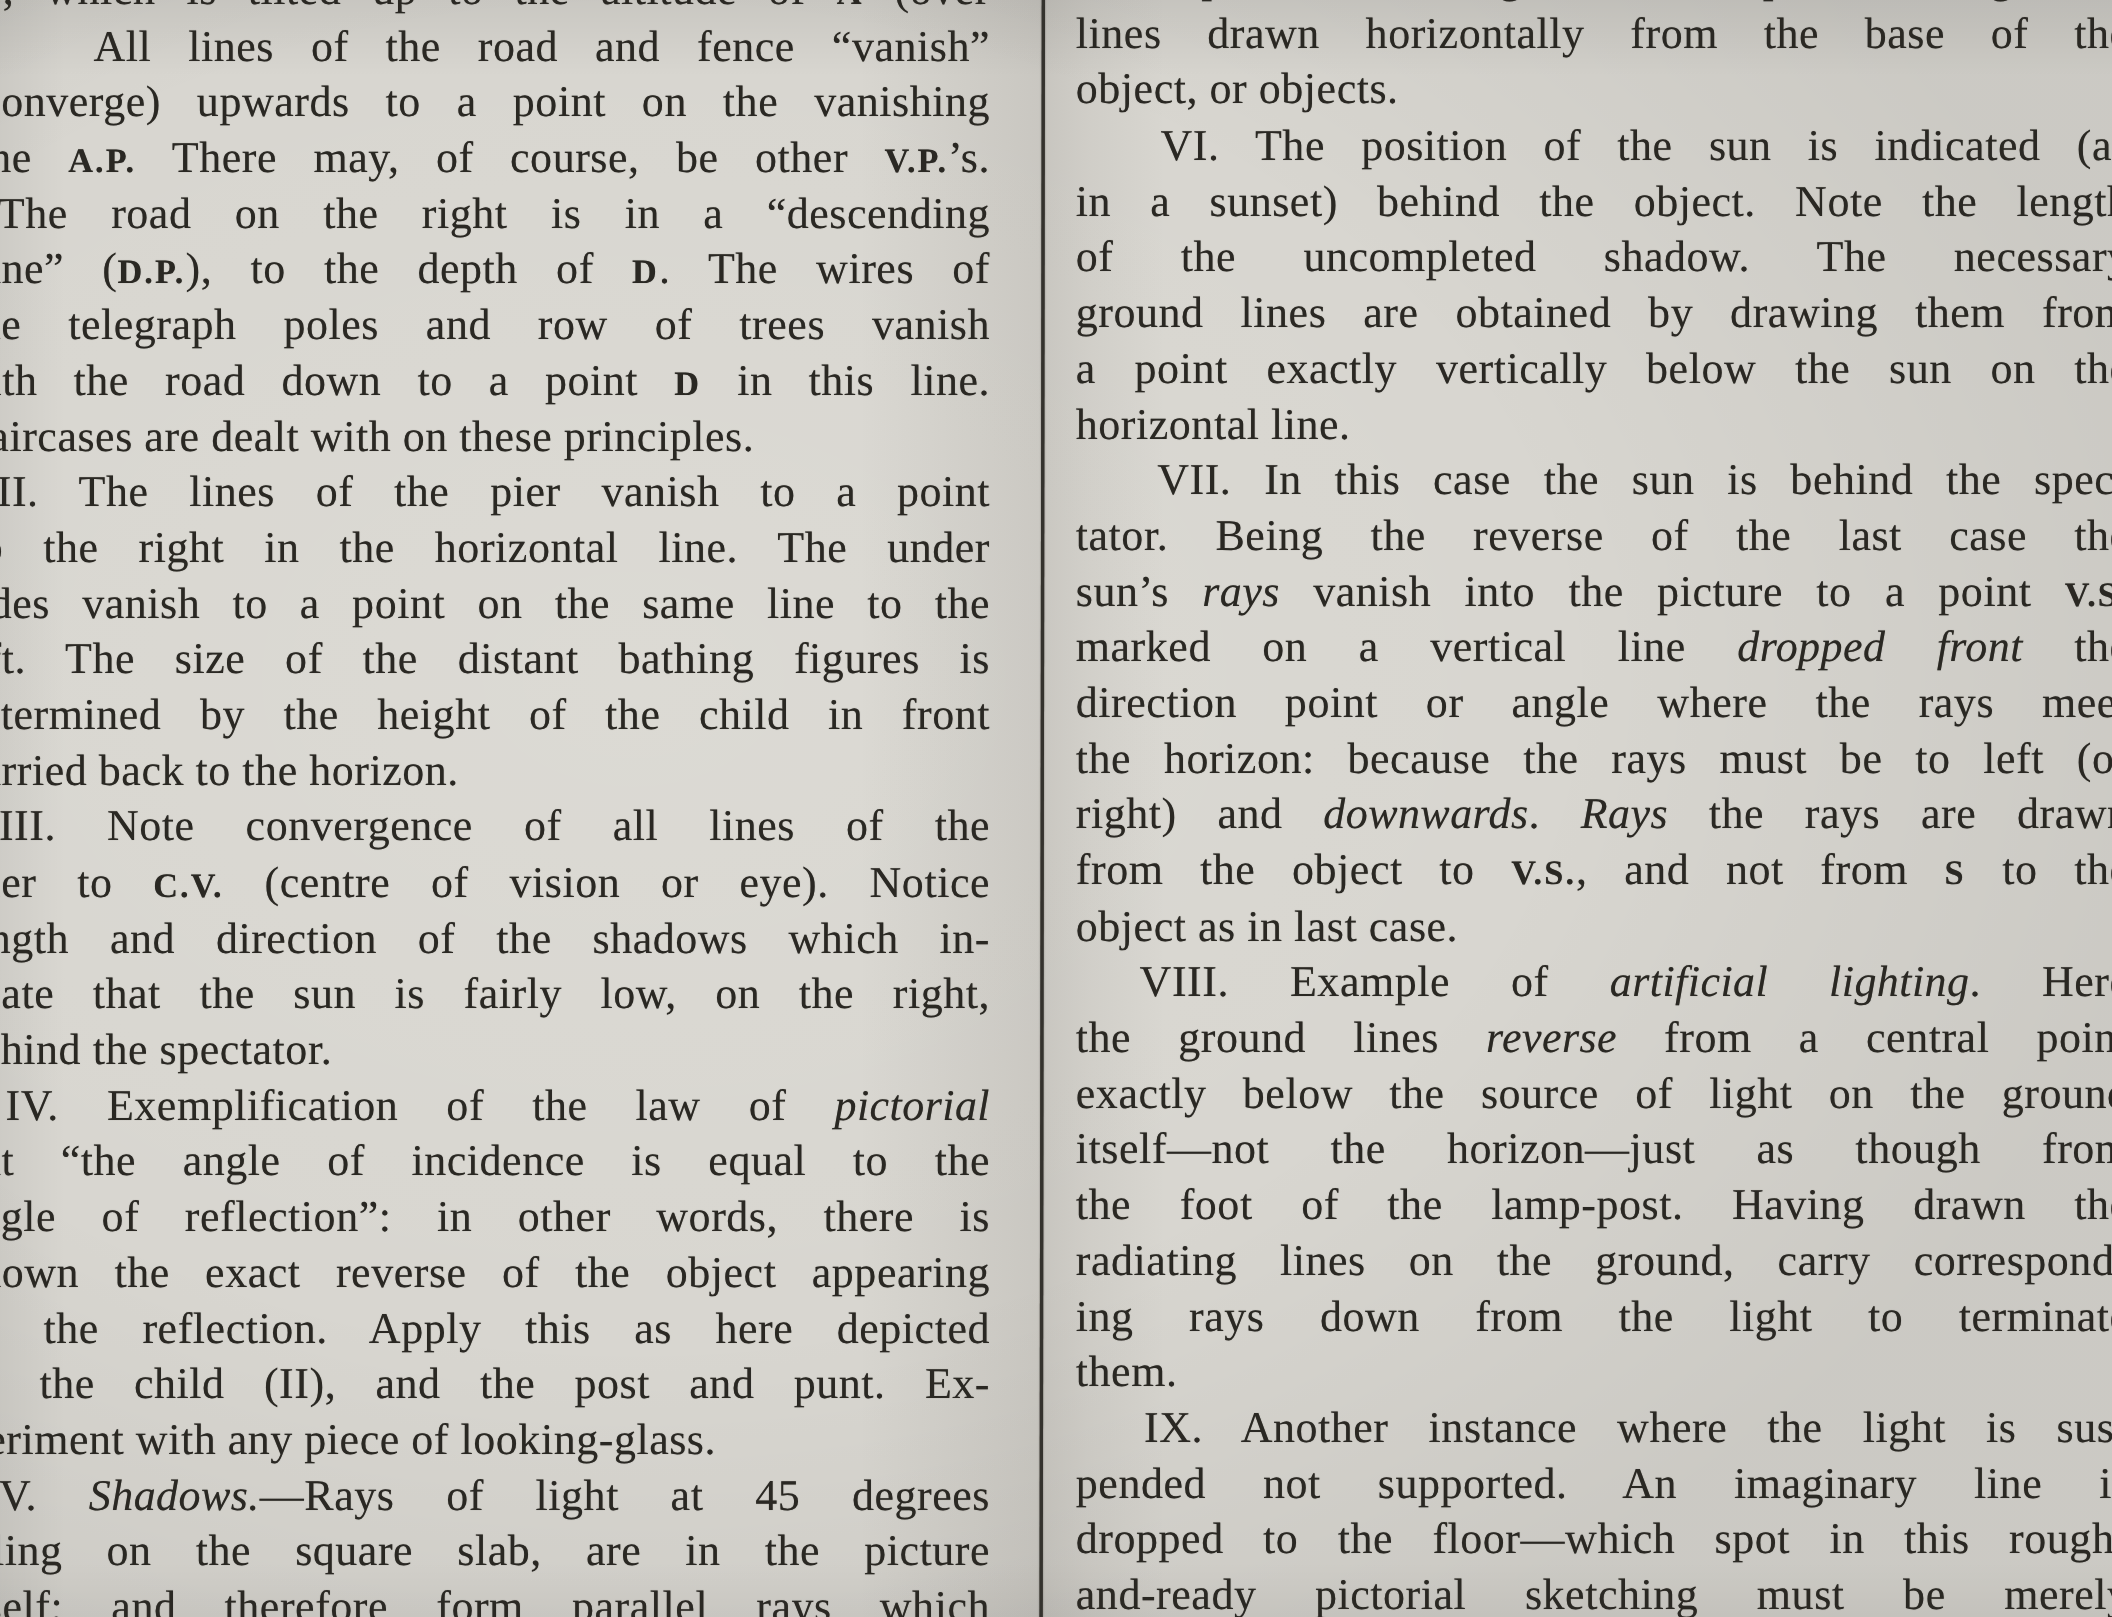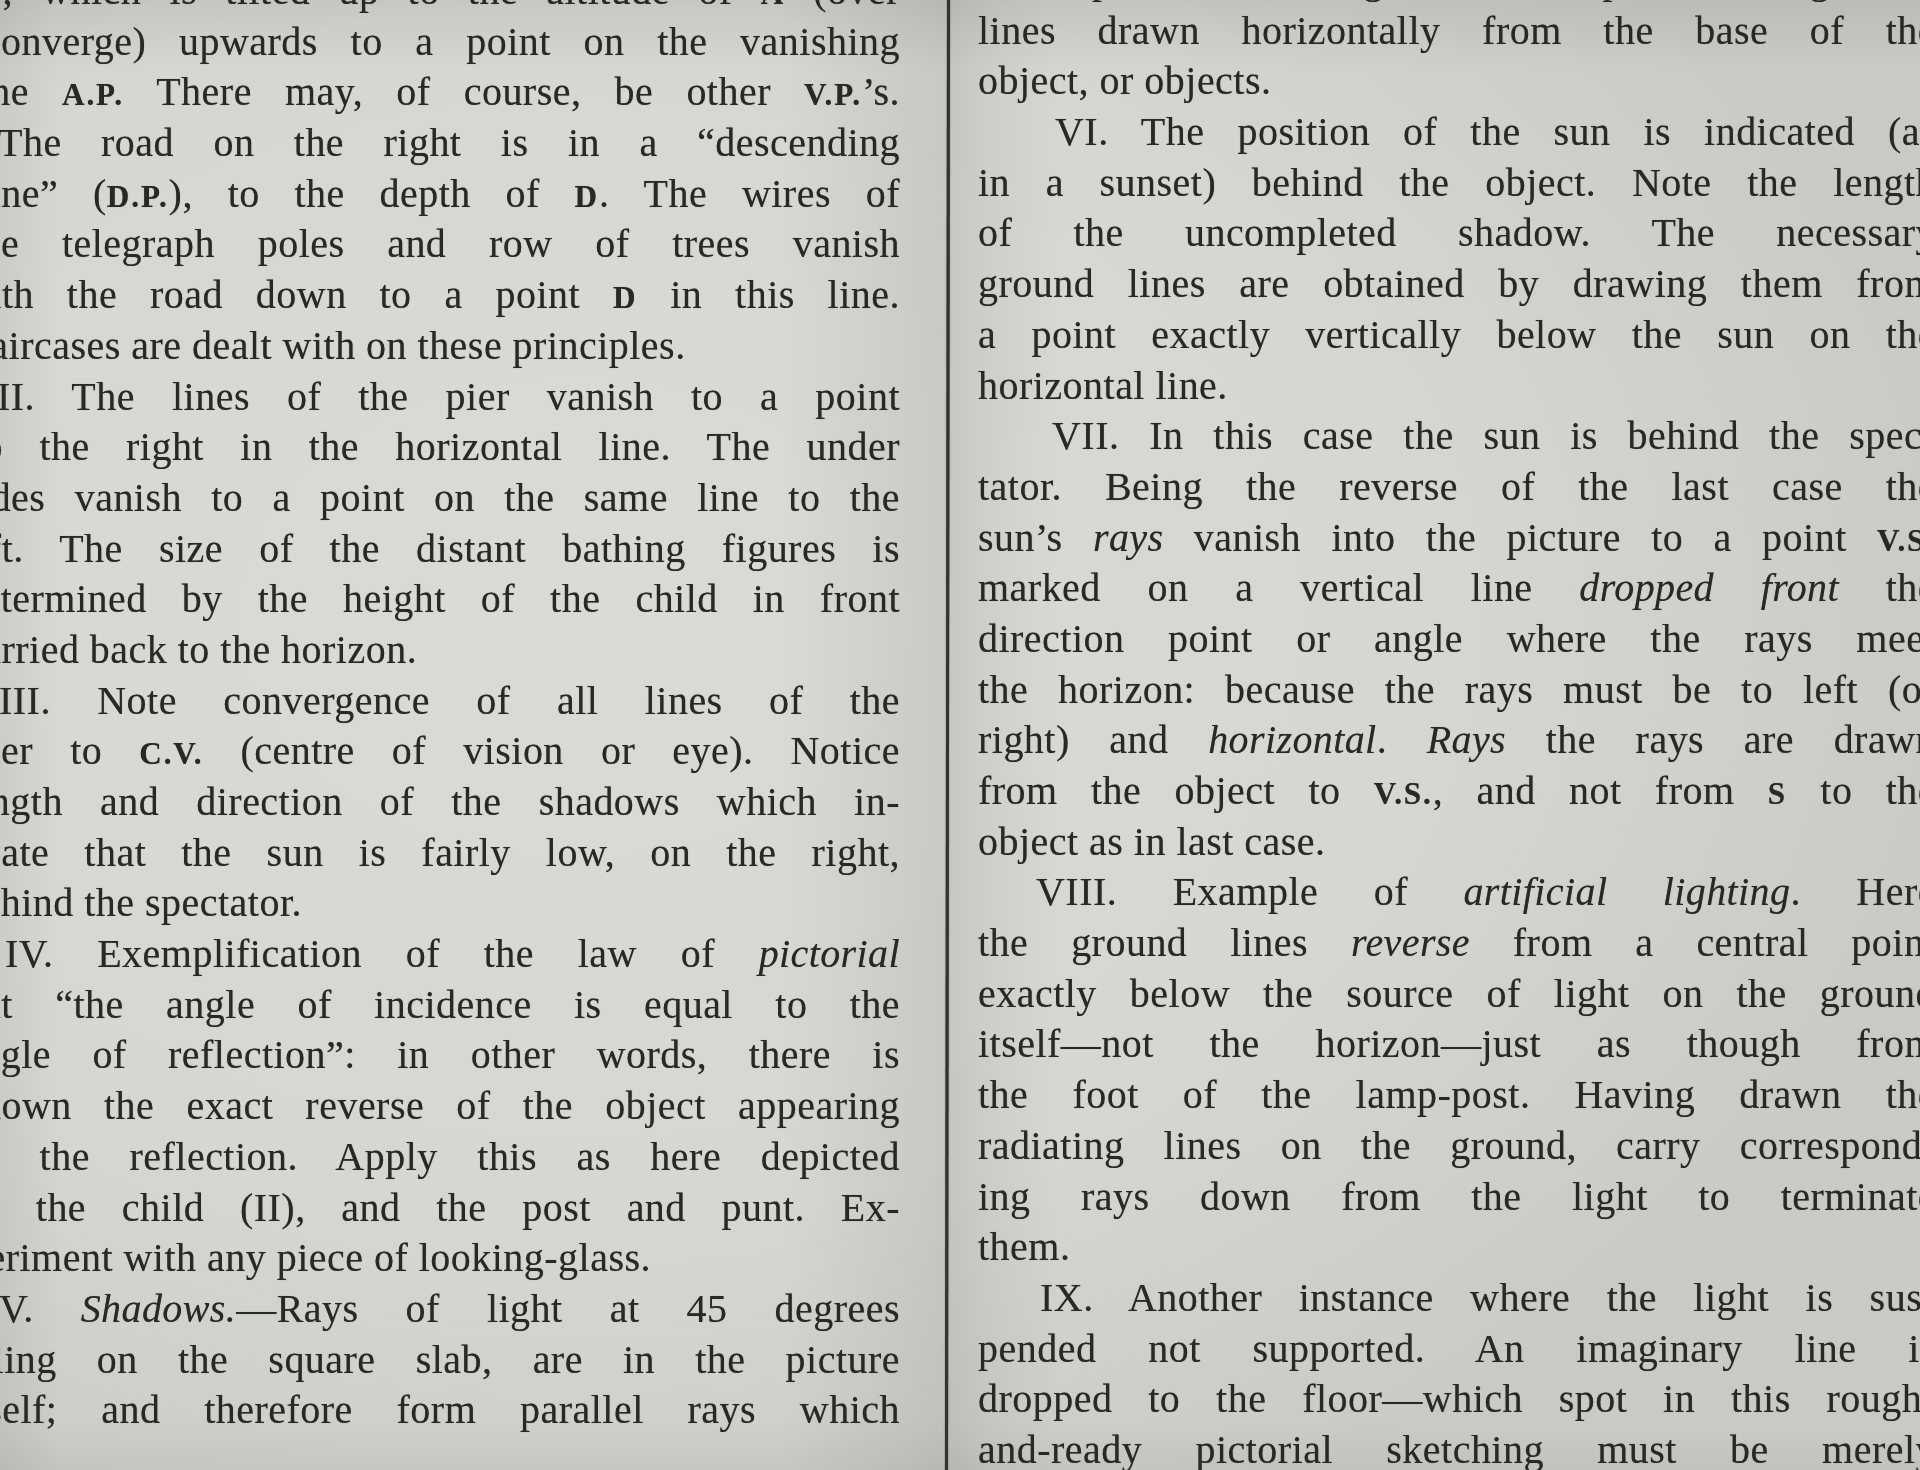--- a/index.html
+++ b/index.html
@@ -55,20 +55,21 @@
   .right-col{left:978px;top:-45px;width:958px;}
 </style>
 </head>
 <body>
 
 <div style="position:absolute;inset:0;">
   <div class="shade vignette"></div>
   <div class="shade gutter"></div>
   <div class="col left-col">
       <div class="ln" style="margin-left: -55px; width: calc(100% + 55px);">P.P., which is tilted up to the altitude of <span class="sc">A</span> (over</div>
+      <div class="ln" style="text-indent: 85px;">All lines of the road and fence “vanish”</div>
       <div class="ln" style="margin-left: -31px; width: calc(100% + 31px);">(converge) upwards to a point on the vanishing</div>
       <div class="ln" style="margin-left: -33px; width: calc(100% + 33px);">line <span class="sc">A.P.</span>  There may, of course, be other <span class="sc">V.P.</span>’s.</div>
       <div class="ln" style="margin-left: -2px; width: calc(100% + 2px);">The road on the right is in a “descending</div>
       <div class="ln" style="margin-left: -49px; width: calc(100% + 49px);">plane” (<span class="sc">D.P.</span>), to the depth of <span class="sc">D</span>.  The wires of</div>
       <div class="ln" style="margin-left: -31px; width: calc(100% + 31px);">the telegraph poles and row of trees vanish</div>
       <div class="ln" style="margin-left: -39px; width: calc(100% + 39px);">with the road down to a point <span class="sc">D</span> in this line.</div>
       <div class="ln short" style="margin-left: -44px; width: calc(100% + 44px);">Staircases are dealt with on these principles.</div>
       <div class="ln" style="margin-left: -55px; width: calc(100% + 55px); text-indent: 52px;">II. The lines of the pier vanish to a point</div>
       <div class="ln" style="margin-left: -29px; width: calc(100% + 29px);">to the right in the horizontal line.  The under</div>
       <div class="ln" style="margin-left: -37px; width: calc(100% + 37px);">sides vanish to a point on the same line to the</div>
@@ -101,21 +102,21 @@
       <div class="ln">of the uncompleted shadow.  The necessary</div>
       <div class="ln">ground lines are obtained by drawing them from</div>
       <div class="ln">a point exactly vertically below the sun on the</div>
       <div class="ln short">horizontal line.</div>
       <div class="ln" style="text-indent: 74px;">VII. In this case the sun is behind the spec-</div>
       <div class="ln">tator.  Being the reverse of the last case the</div>
       <div class="ln">sun’s <i>rays</i> vanish into the picture to a point <span class="sc">V.S.</span></div>
       <div class="ln">marked on a vertical line <i>dropped front</i> the</div>
       <div class="ln">direction point or angle where the rays meet</div>
       <div class="ln">the horizon: because the rays must be to left (or</div>
-      <div class="ln">right) and <i>horizontal</i>.  <i>Rays</i> the rays are drawn</div>
+      <div class="ln">right) and <i>downwards</i>.  <i>Rays</i> the rays are drawn</div>
       <div class="ln">from the object to <span class="sc">V.S.</span>, and not from <span class="sc">S</span> to the</div>
       <div class="ln short">object as in last case.</div>
       <div class="ln" style="text-indent: 58px;">VIII. Example of <i>artificial lighting</i>.  Here</div>
       <div class="ln">the ground lines <i>reverse</i> from a central point</div>
       <div class="ln">exactly below the source of light on the ground</div>
       <div class="ln">itself—not the horizon—just as though from</div>
       <div class="ln">the foot of the lamp-post.  Having drawn the</div>
       <div class="ln">radiating lines on the ground, carry correspond-</div>
       <div class="ln">ing rays down from the light to terminate</div>
       <div class="ln short">them.</div>

